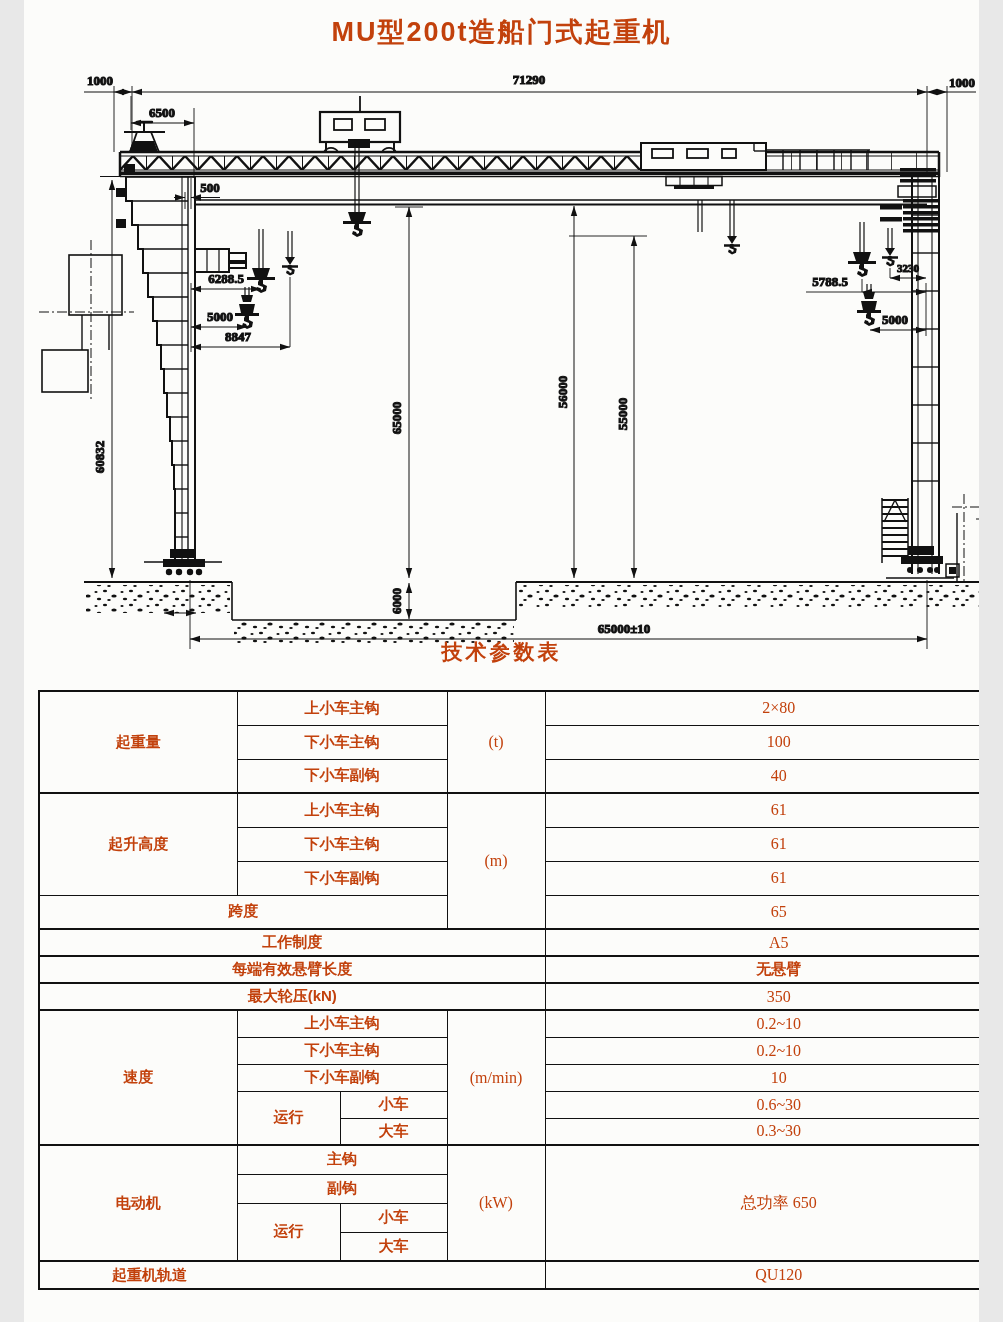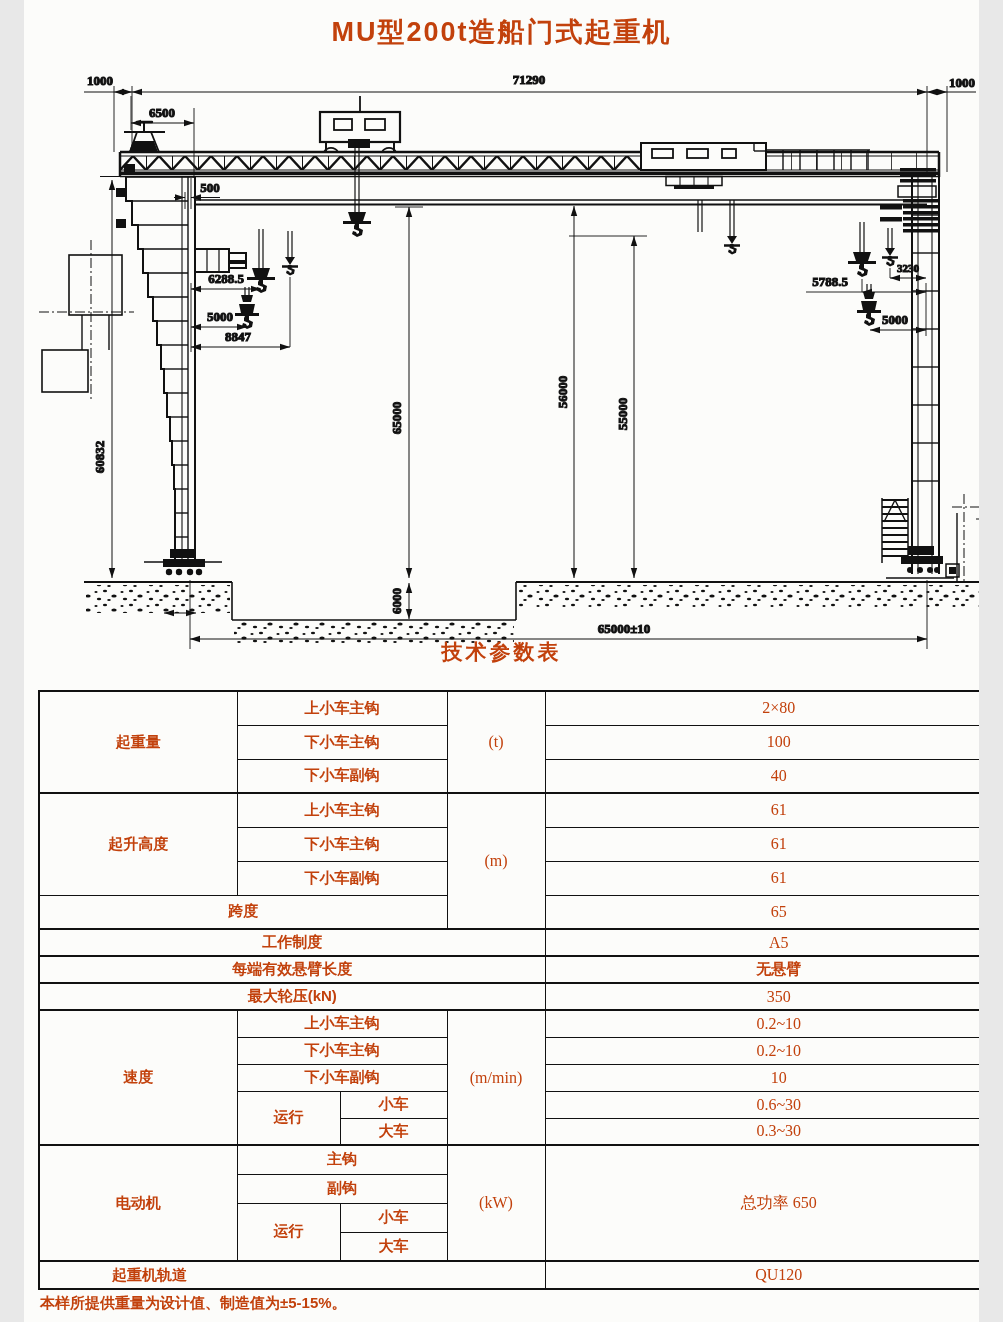--- a/index.html
+++ b/index.html
@@ -463,14 +463,13 @@
     <tr class="h29">
       <td class="lbl">大车</td>
     </tr>
     <tr class="h28 tk">
       <td class="lbl" colspan="4" style="text-align:left;padding-left:72px;">起重机轨道</td>
       <td class="val">QU120</td>
     </tr>
   </tbody>
     </table>
 
-  <div id="note">本样所提供重量为设计值、制造值为±5-15%。</div>
 </div>
 
 </body></html>

